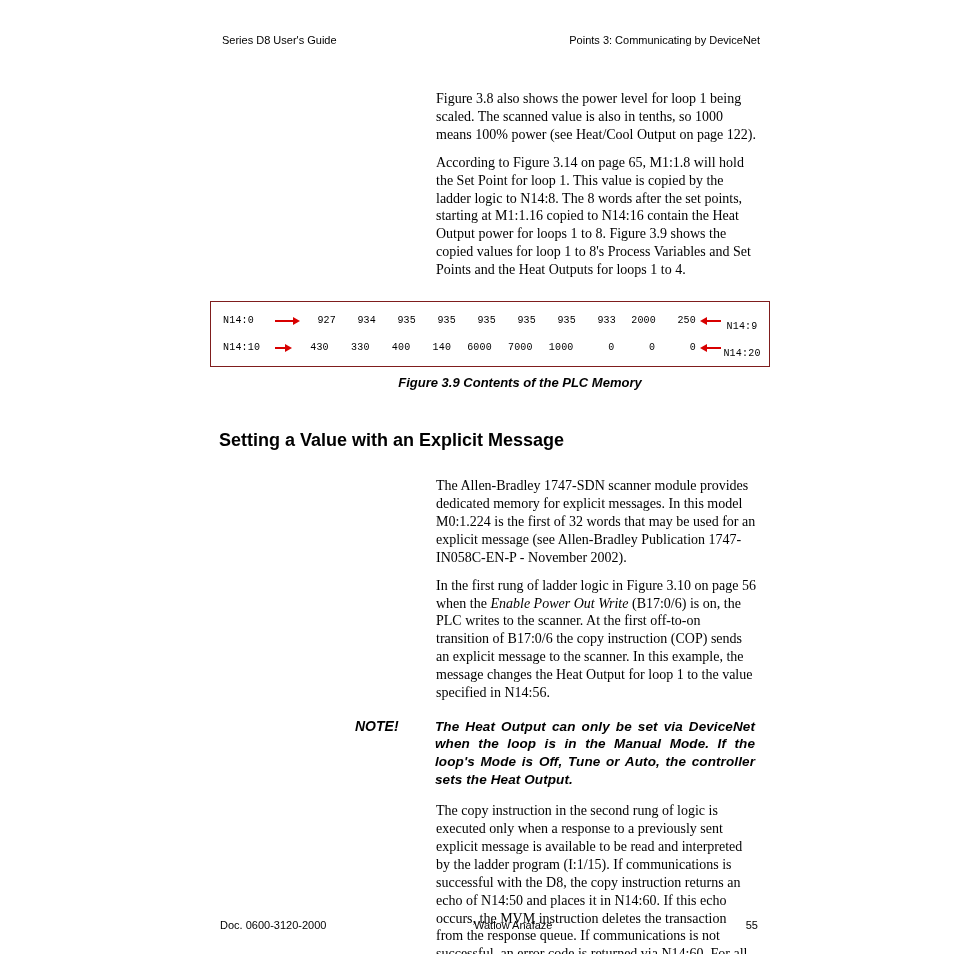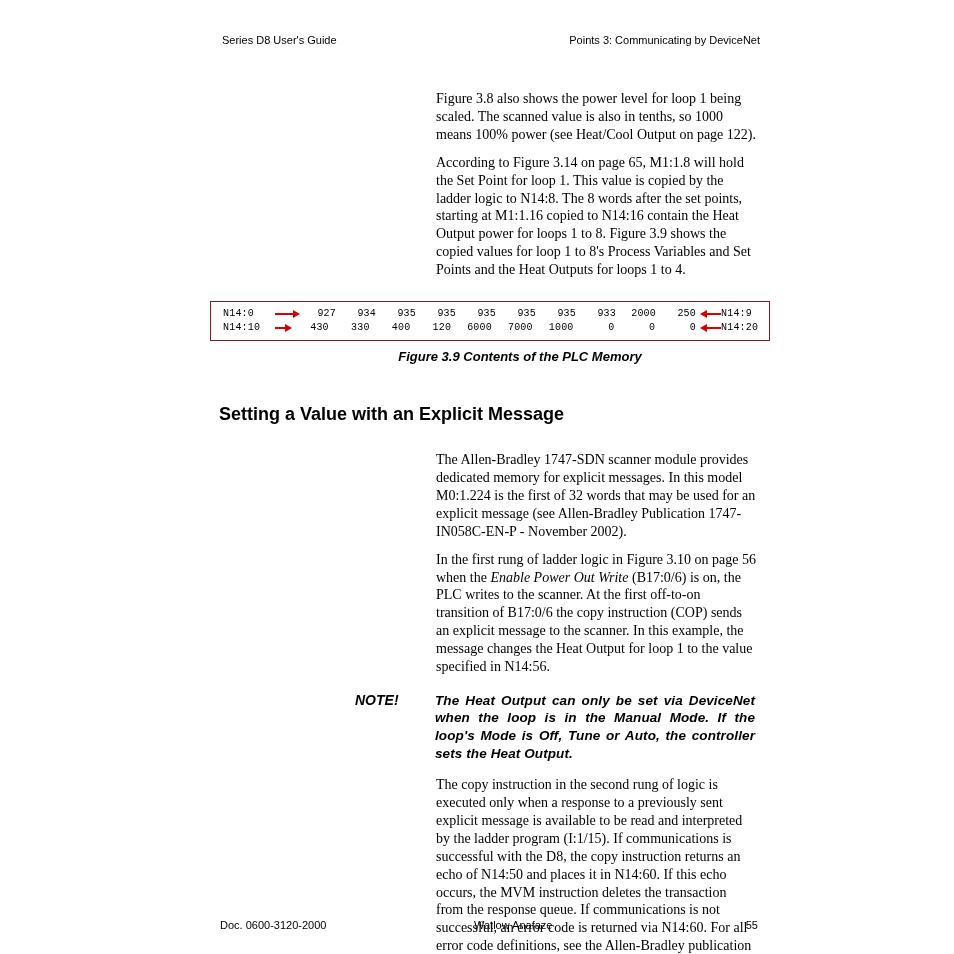--- a/index.html
+++ b/index.html
@@ -53,21 +53,21 @@
     border-left:7px solid #d80000; vertical-align:middle;
   }
   .arrow-l {
     display:inline-block; width:0; height:0;
     border-top:4px solid transparent; border-bottom:4px solid transparent;
     border-right:7px solid #d80000; vertical-align:middle;
   }
   .line { display:inline-block; height:2px; background:#d80000; vertical-align:middle; }
   .cells { flex:1; display:flex; }
   .cell { flex:1; text-align:right; padding-right:4px; font-family:"Courier New", monospace; font-size:10px; }
-  .rlbl { width:42px; text-align:left; font-family:"Courier New", monospace; font-size:10px; }
+  .rlbl { width:42px; text-align:center; font-family:"Courier New", monospace; font-size:10px;margin-top:13px; }
   .fig-caption {
     font-family: Arial, Helvetica, sans-serif;
     font-style: italic; font-weight: bold;
     text-align: center; font-size: 13px;
     margin-top: 8px;
     padding-left: 60px;
   }
   .heading {
     font-family: Arial, Helvetica, sans-serif;
     font-weight: bold;
@@ -137,21 +137,21 @@
         <span class="rlbl">N14:9</span>
       </div>
       <div class="fig-row">
         <span class="lbl">N14:10</span>
         <span class="line" style="width:10px"></span>
           <span class="arrow-r"></span>
         <div class="cells">
           <span class="cell">430</span>
           <span class="cell">330</span>
           <span class="cell">400</span>
-          <span class="cell">120</span>
+          <span class="cell">140</span>
           <span class="cell">6000</span>
           <span class="cell">7000</span>
           <span class="cell">1000</span>
           <span class="cell">0</span>
           <span class="cell">0</span>
           <span class="cell">0</span>
         </div>
         <span class="arrow-l"></span>
           <span class="line" style="width:14px"></span>
         <span class="rlbl">N14:20</span>

